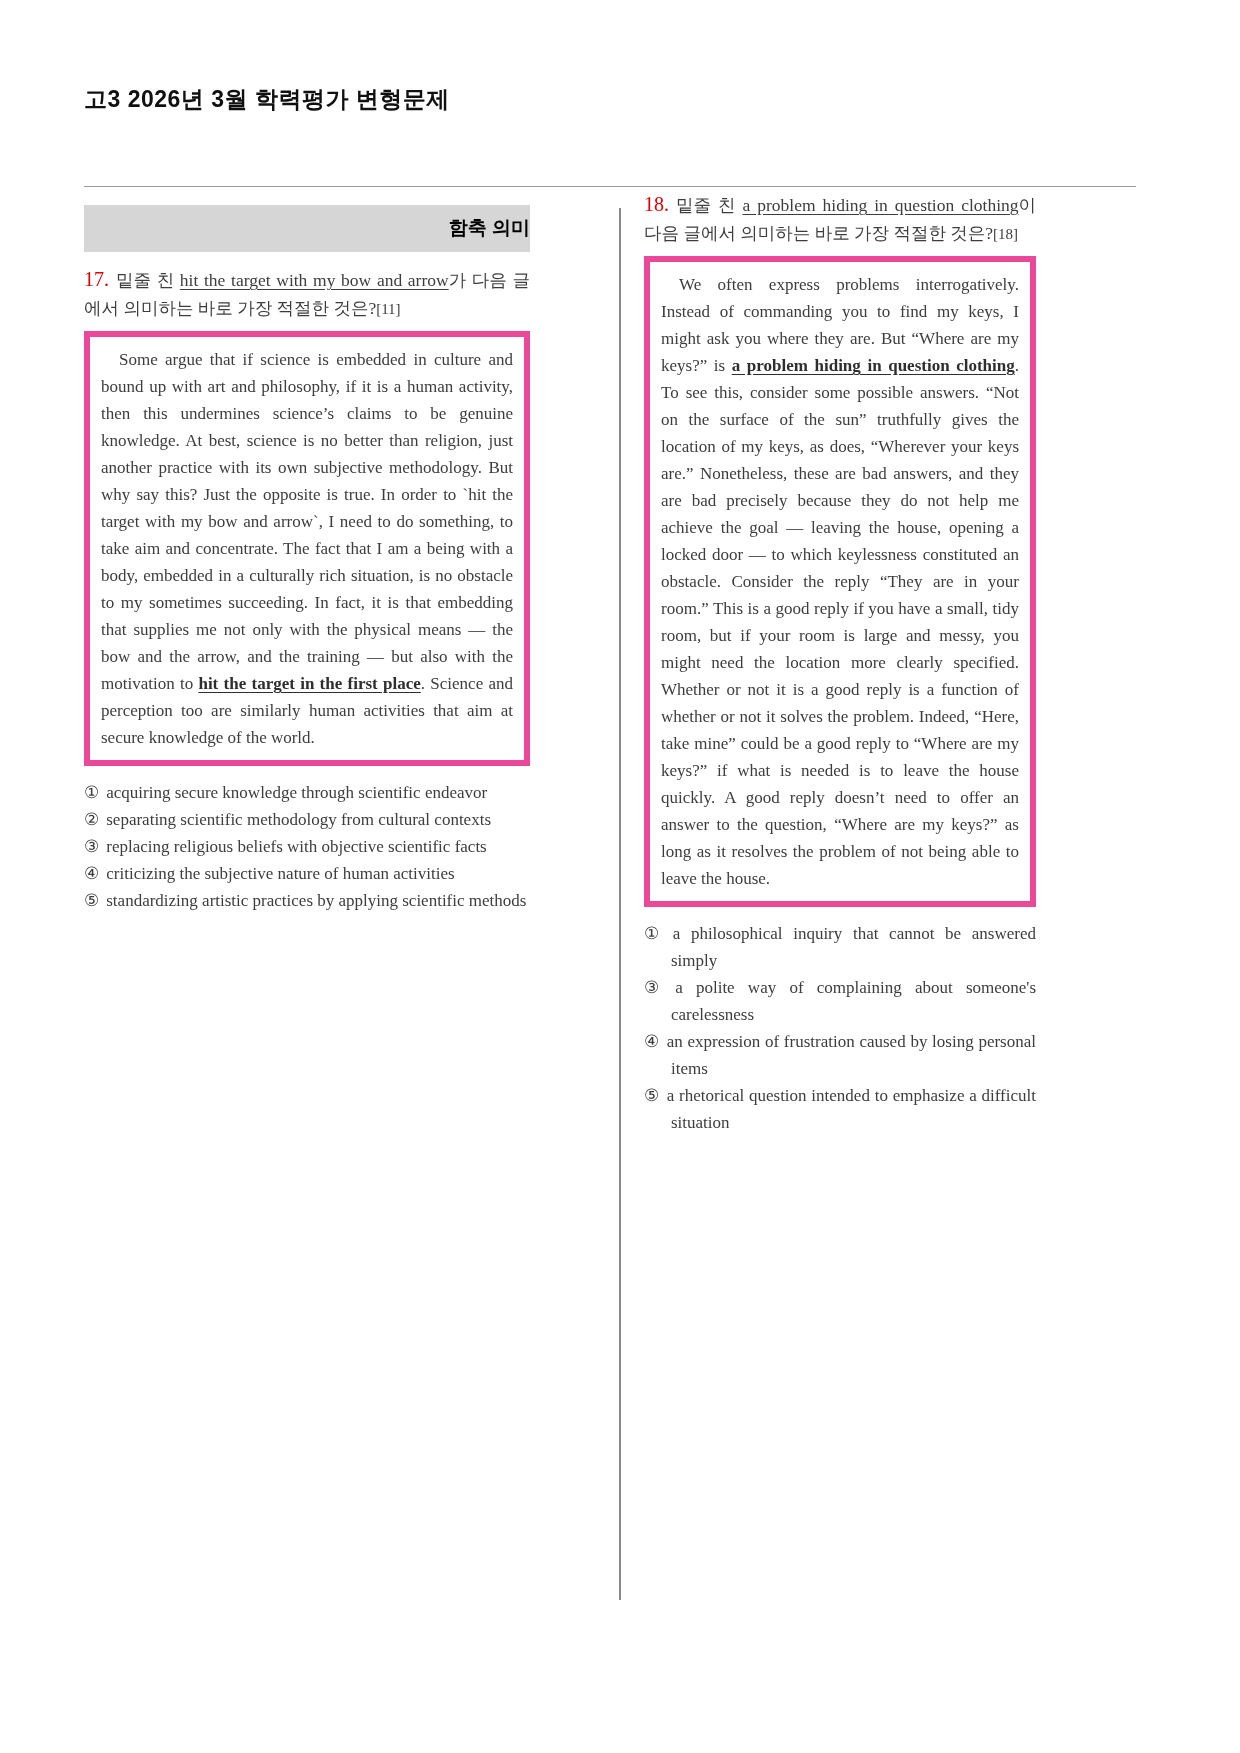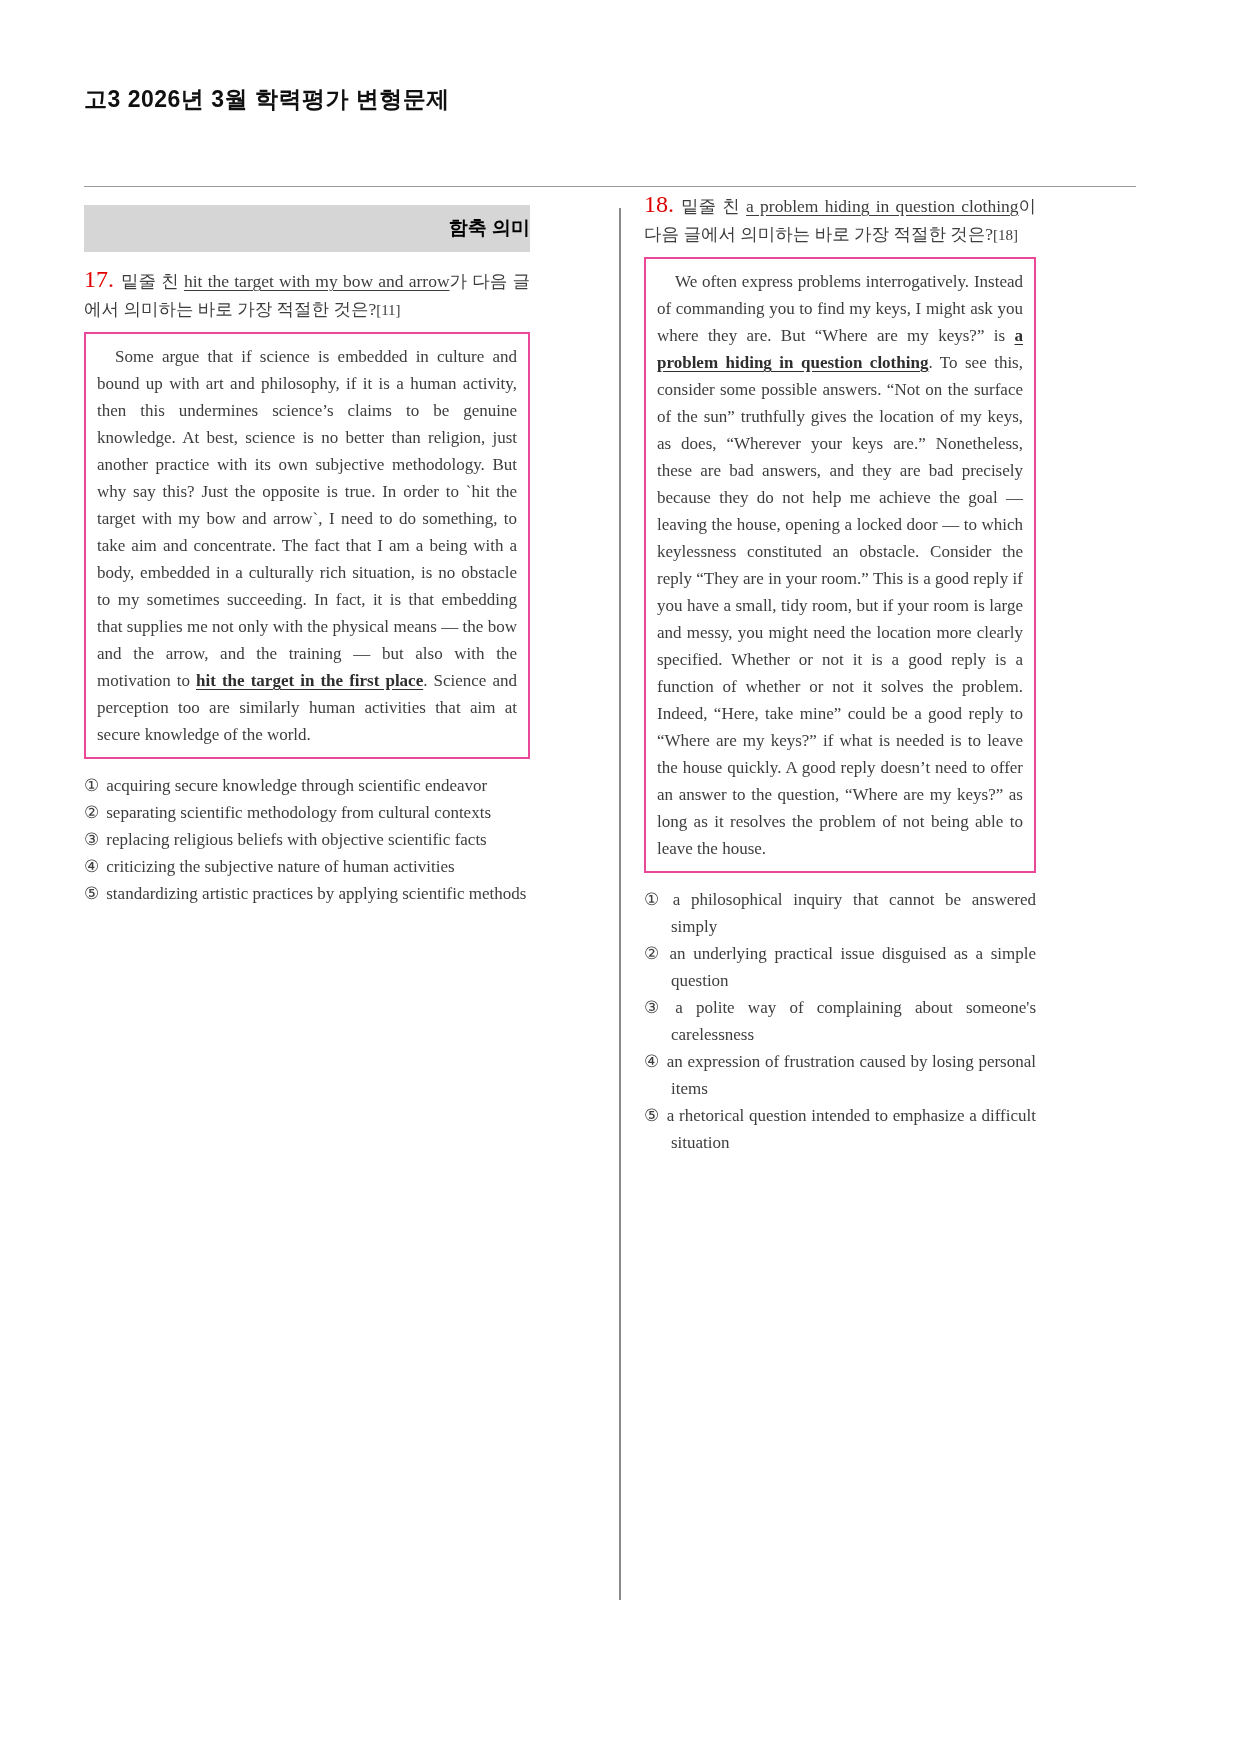--- a/index.html
+++ b/index.html
@@ -15,25 +15,25 @@
   .hrule { position:absolute; left:84px; top:186px; width:1072px; height:1px; background:#9a9a9a; }
   .col-divider { position:absolute; left:619px; top:208px; width:2px; height:1392px; background:#898989; }
   .col-left  { position:absolute; left:84px;  top:205px; width:446px; }
   .col-right { position:absolute; left:644px; top:190px; width:392px; }
   .section-box {
     background:#d6d6d6; text-align:right;
     font-family:"Liberation Sans", sans-serif; font-weight:bold;
     font-size:19px; color:#000; padding:10px 0 11px 0; margin-bottom:13px;
   }
   .stem { font-size:17.5px; line-height:28px; text-align:justify; margin:0 0 8px 0; color:#3d3d3d; }
-  .qnum { color:#e00000; font-size:24px; margin-right:7px; }
+  .qnum { color:#e00000; font-size:20px; margin-right:7px; }
   .u { text-decoration:underline; text-underline-offset:3px; }
   .b { font-weight:bold; }
   .tag { font-size:15px; }
-  .passage-box { border:2px solid #ec4899; padding:9px 11px; margin-bottom:13px; background:#fff; }
+  .passage-box { border:6px solid #ec4899; padding:9px 11px; margin-bottom:13px; background:#fff; }
   .passage { font-size:17px; line-height:27px; text-align:justify; text-indent:18px; margin:0; }
   .passage .u { font-weight:bold; color:#2e2e2e; }
   .choices { font-size:17px; line-height:27px; }
   .choice { padding-left:27px; text-indent:-27px; text-align:justify; }
   .choice .marker { margin-right:7px; }
   .page-number {
     position:absolute; left:1138px; top:1646px;
     font-family:"Liberation Sans", sans-serif; font-weight:bold;
     font-size:17px; color:#101010;
   }
@@ -67,21 +67,20 @@
 
   <div class="col-right">
     <p class="stem"><span class="qnum">18.</span><span><span>밑줄 친 </span><span class="u">a problem hiding in question clothing</span><span>이 다음 글에서 의미하는 바로 가장 적절한 것은?</span><span class="tag">[18]</span></span></p>
 
     <div class="passage-box">
       <p class="passage"><span>We often express problems interrogatively. Instead of commanding you to find my keys, I might ask you where they are. But “Where are my keys?” is </span><span class="u b">a problem hiding in question clothing</span><span>. To see this, consider some possible answers. “Not on the surface of the sun” truthfully gives the location of my keys, as does, “Wherever your keys are.” Nonetheless, these are bad answers, and they are bad precisely because they do not help me achieve the goal — leaving the house, opening a locked door — to which keylessness constituted an obstacle. Consider the reply “They are in your room.” This is a good reply if you have a small, tidy room, but if your room is large and messy, you might need the location more clearly specified. Whether or not it is a good reply is a function of whether or not it solves the problem. Indeed, “Here, take mine” could be a good reply to “Where are my keys?” if what is needed is to leave the house quickly. A good reply doesn’t need to offer an answer to the question, “Where are my keys?” as long as it resolves the problem of not being able to leave the house.</span></p>
     </div>
 
     <div class="choices">
         <div class="choice"><span class="marker">①</span><span>a philosophical inquiry that cannot be answered simply</span></div>
-        <div class="choice"><span class="marker">②</span><span>an underlying practical issue disguised as a simple question</span></div>
         <div class="choice"><span class="marker">③</span><span>a polite way of complaining about someone's carelessness</span></div>
         <div class="choice"><span class="marker">④</span><span>an expression of frustration caused by losing personal items</span></div>
         <div class="choice"><span class="marker">⑤</span><span>a rhetorical question intended to emphasize a difficult situation</span></div>
       </div>
   </div>
 
   <div class="page-number">9</div>
 
 </div>
 

